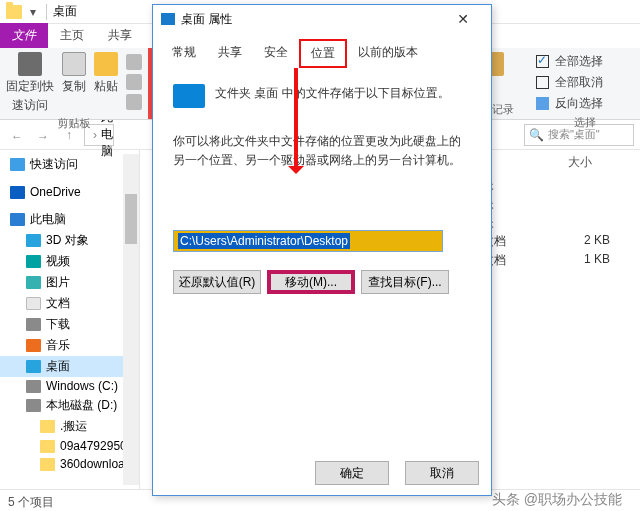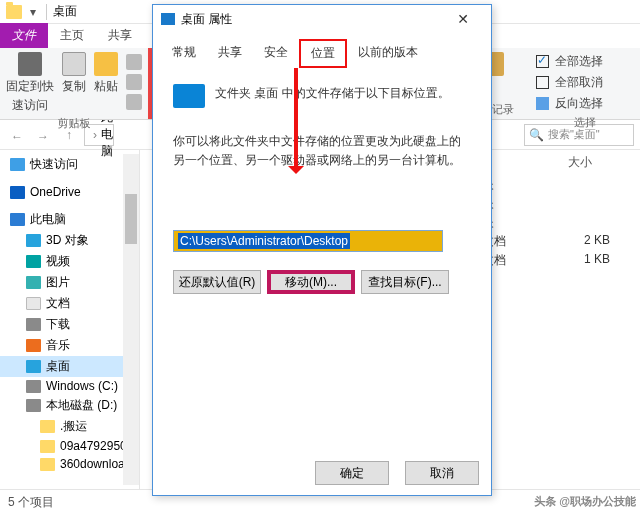--- a/index.html
+++ b/index.html
@@ -61,21 +61,21 @@
 .filepane{flex:1;position:relative;}
 .fheader{display:flex;padding:2px 0;color:#555;}
 .fcol{padding:2px 6px;}
 .fcol.type{margin-left:330px;width:80px;}
 .fcol.size{width:60px;text-align:center;}
 .frow{display:flex;padding:1px 0;color:#333;}
 .frow .type{margin-left:330px;width:80px;}
 .frow .size{width:60px;text-align:right;}
 
 .statusbar{position:absolute;bottom:0;left:0;right:0;height:22px;border-top:1px solid #e5e5e5;display:flex;align-items:flex-end;padding:0 8px;color:#555;}
-.watermark{position:absolute;right:4px;bottom:2px;font-size:11px;color:#888;font-weight:bold;}
+.watermark{position:absolute;right:18px;bottom:2px;font-size:14px;color:#888;}
 .scrollbar-v{position:absolute;right:0;top:0;bottom:0;width:16px;background:#f0f0f0;}
 .scrollbar-v .thumb{position:absolute;left:2px;right:2px;top:40px;height:50px;background:#c1c1c1;}
 
 
 .dialog { position:absolute; left:152px; top:4px; width:340px; height:492px; background:#fff; border:1px solid #4a90d9; box-shadow:2px 2px 8px rgba(0,0,0,0.2);}
 .dlg-title{height:28px;background:#fff;display:flex;align-items:center;padding:0 8px;color:#000;}
 .dlg-title .icn{width:14px;height:12px;background:#1979ca;margin-right:6px;}
 .dlg-close{margin-left:auto;width:40px;text-align:center;font-size:14px;color:#333;}
 .dlg-tabs{display:flex;padding:6px 8px 0 8px;gap:0;}
 .dtab{padding:4px 10px;color:#333;border:1px solid transparent;position:relative;}

